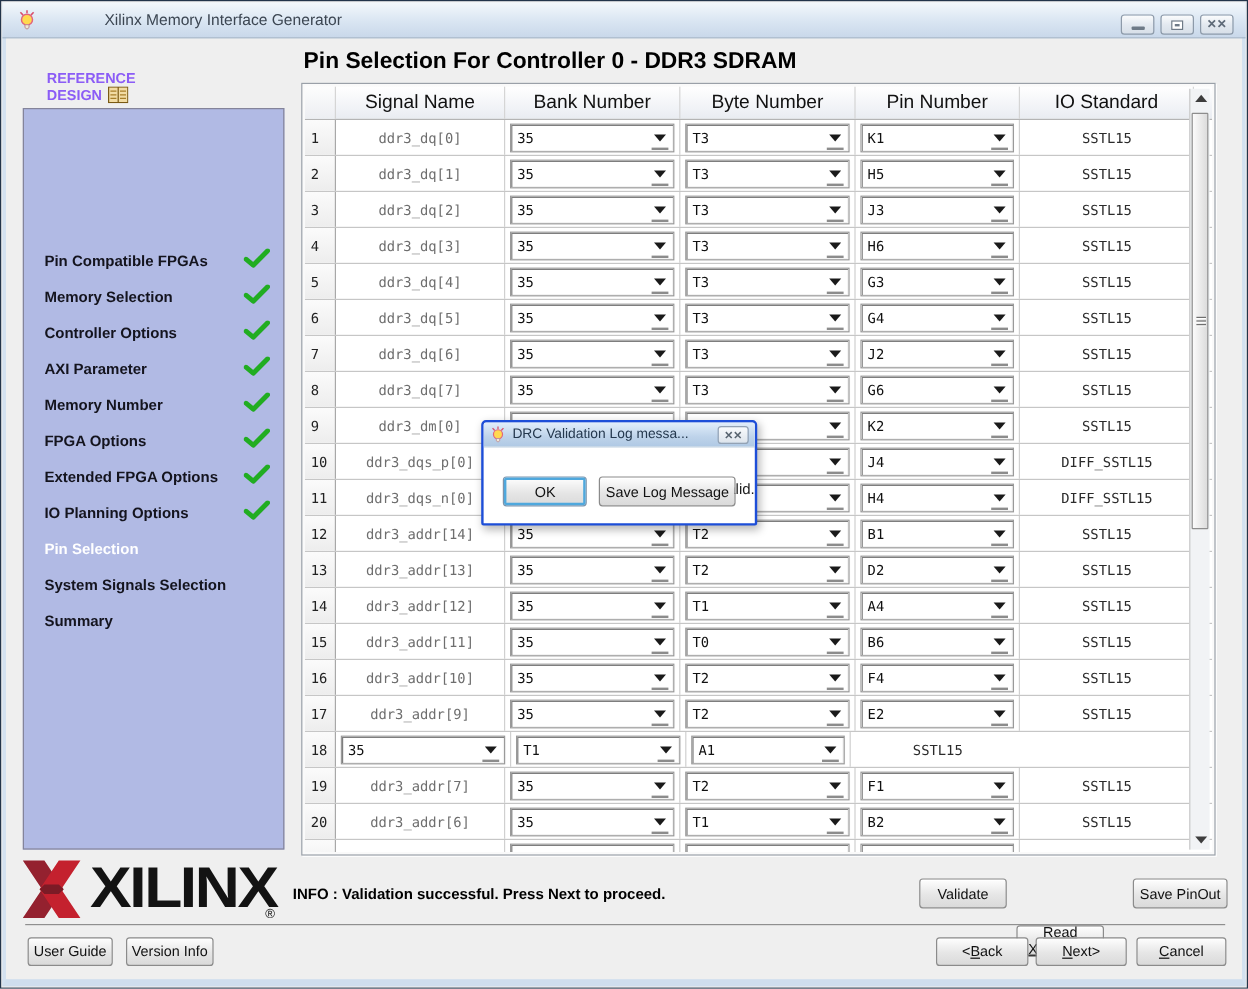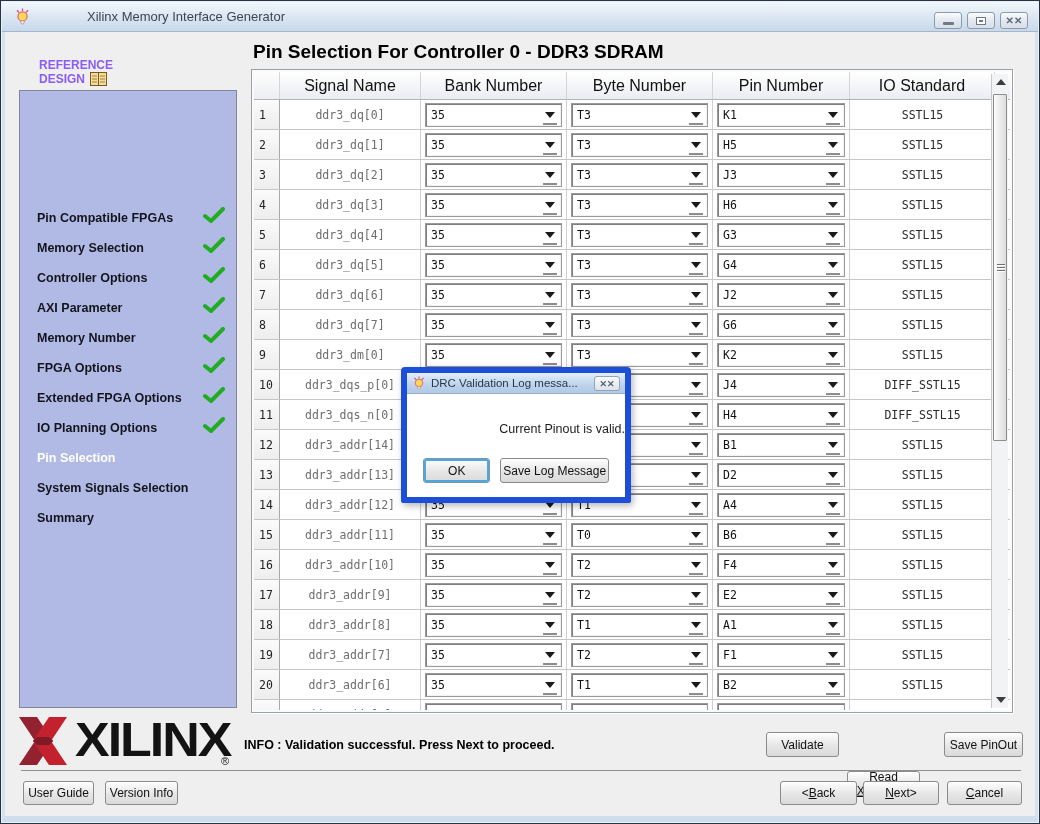--- a/index.html
+++ b/index.html
@@ -68,22 +68,22 @@
   .sb-arrow { position:absolute; left:0; width:17px; height:16px; display:flex; align-items:center; justify-content:center; cursor:pointer; }
   .sb-up { top:0; } .sb-down { bottom:0; }
   .tri-up { width:0;height:0;border-left:5px solid transparent;border-right:5px solid transparent;border-bottom:6px solid #3d3d3d; }
   .tri-down { width:0;height:0;border-left:5px solid transparent;border-right:5px solid transparent;border-top:6px solid #3d3d3d; }
   .sb-thumb { position:absolute; left:1px; top:20px; width:14px; height:347px; cursor:grab;
     background:linear-gradient(90deg,#fbfbfb,#dcdcdc); border:1px solid #8d8d8d; border-radius:1px; }
   .sb-grip { position:absolute; left:3px; top:50%; margin-top:-4px; width:8px; }
   .sb-grip i { display:block; height:1px; background:#6f6f6f; margin-bottom:2px; box-shadow:0 1px 0 #fff; }
 
   
-  .dialog { position:absolute; left:400px; top:366px; width:230px; height:136px; z-index:60;
-    background:#ffffff; border:6px solid #1d4ed8; border-radius:4px 4px 2px 2px;
+  .dialog { position:absolute; left:400px; top:349px; width:230px; height:88px; z-index:60;
+    background:#ffffff; border:2px solid #1d4ed8; border-radius:4px 4px 2px 2px;
     box-shadow:2px 3px 7px rgba(0,0,0,.28); }
   .dlg-title { height:21px; background:linear-gradient(#e2eefb,#bed3ea 60%,#b0c9e4);
     border-bottom:1px solid #93aecb; border-radius:2px 2px 0 0;
     display:flex; align-items:center; padding-left:5px; }
   .dlg-title .dlg-icon { width:14px; height:14px; margin-right:5px; }
   .dlg-title-text { font-size:11.5px; color:#24384e; }
   .dlg-close { position:absolute; right:5px; top:3px; width:26px; height:15px;
     border:1px solid #93a2b4; border-radius:3px; background:linear-gradient(#f8fafc,#dde4ec);
     display:flex; align-items:center; justify-content:center; font-size:9px; font-weight:bold; color:#57636f; cursor:pointer; }
   .dlg-msg { text-align:right; margin-top:28px; font-size:12.5px; color:#1c1c1c; }
@@ -673,21 +673,20 @@
               <div class="combo">
                 <span>E2</span>
                 <i class="arrow"></i>
                 <i class="arrow-bar"></i>
               </div>
             </div>
             <div class="cell c-io">SSTL15</div>
           </div>
           <div class="trow">
             <div class="cell c-idx">18</div>
-            <div class="cell c-sig">ddr3_addr[8]</div>
             <div class="cell c-bank">
               <div class="combo">
                 <span>35</span>
                 <i class="arrow"></i>
                 <i class="arrow-bar"></i>
               </div>
             </div>
             <div class="cell c-byte">
               <div class="combo">
                 <span>T1</span>

